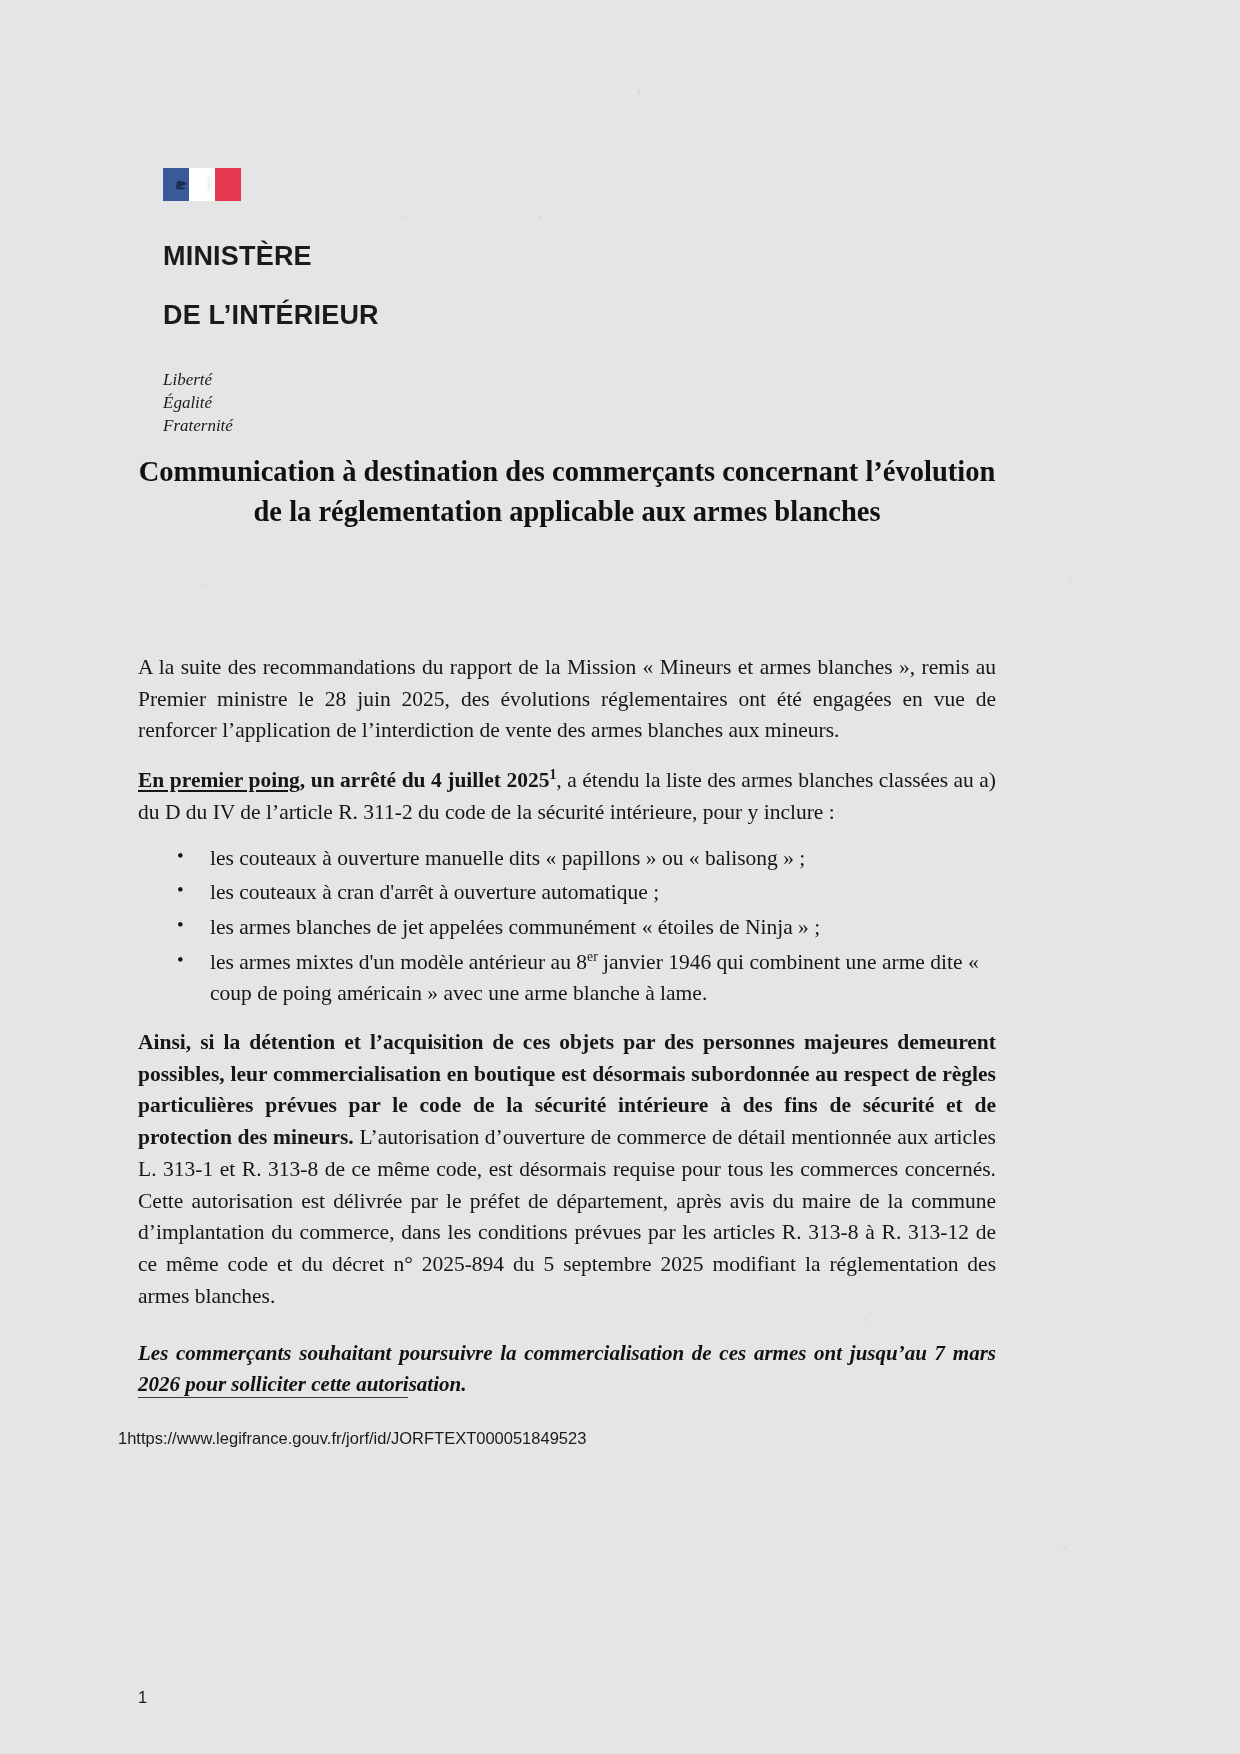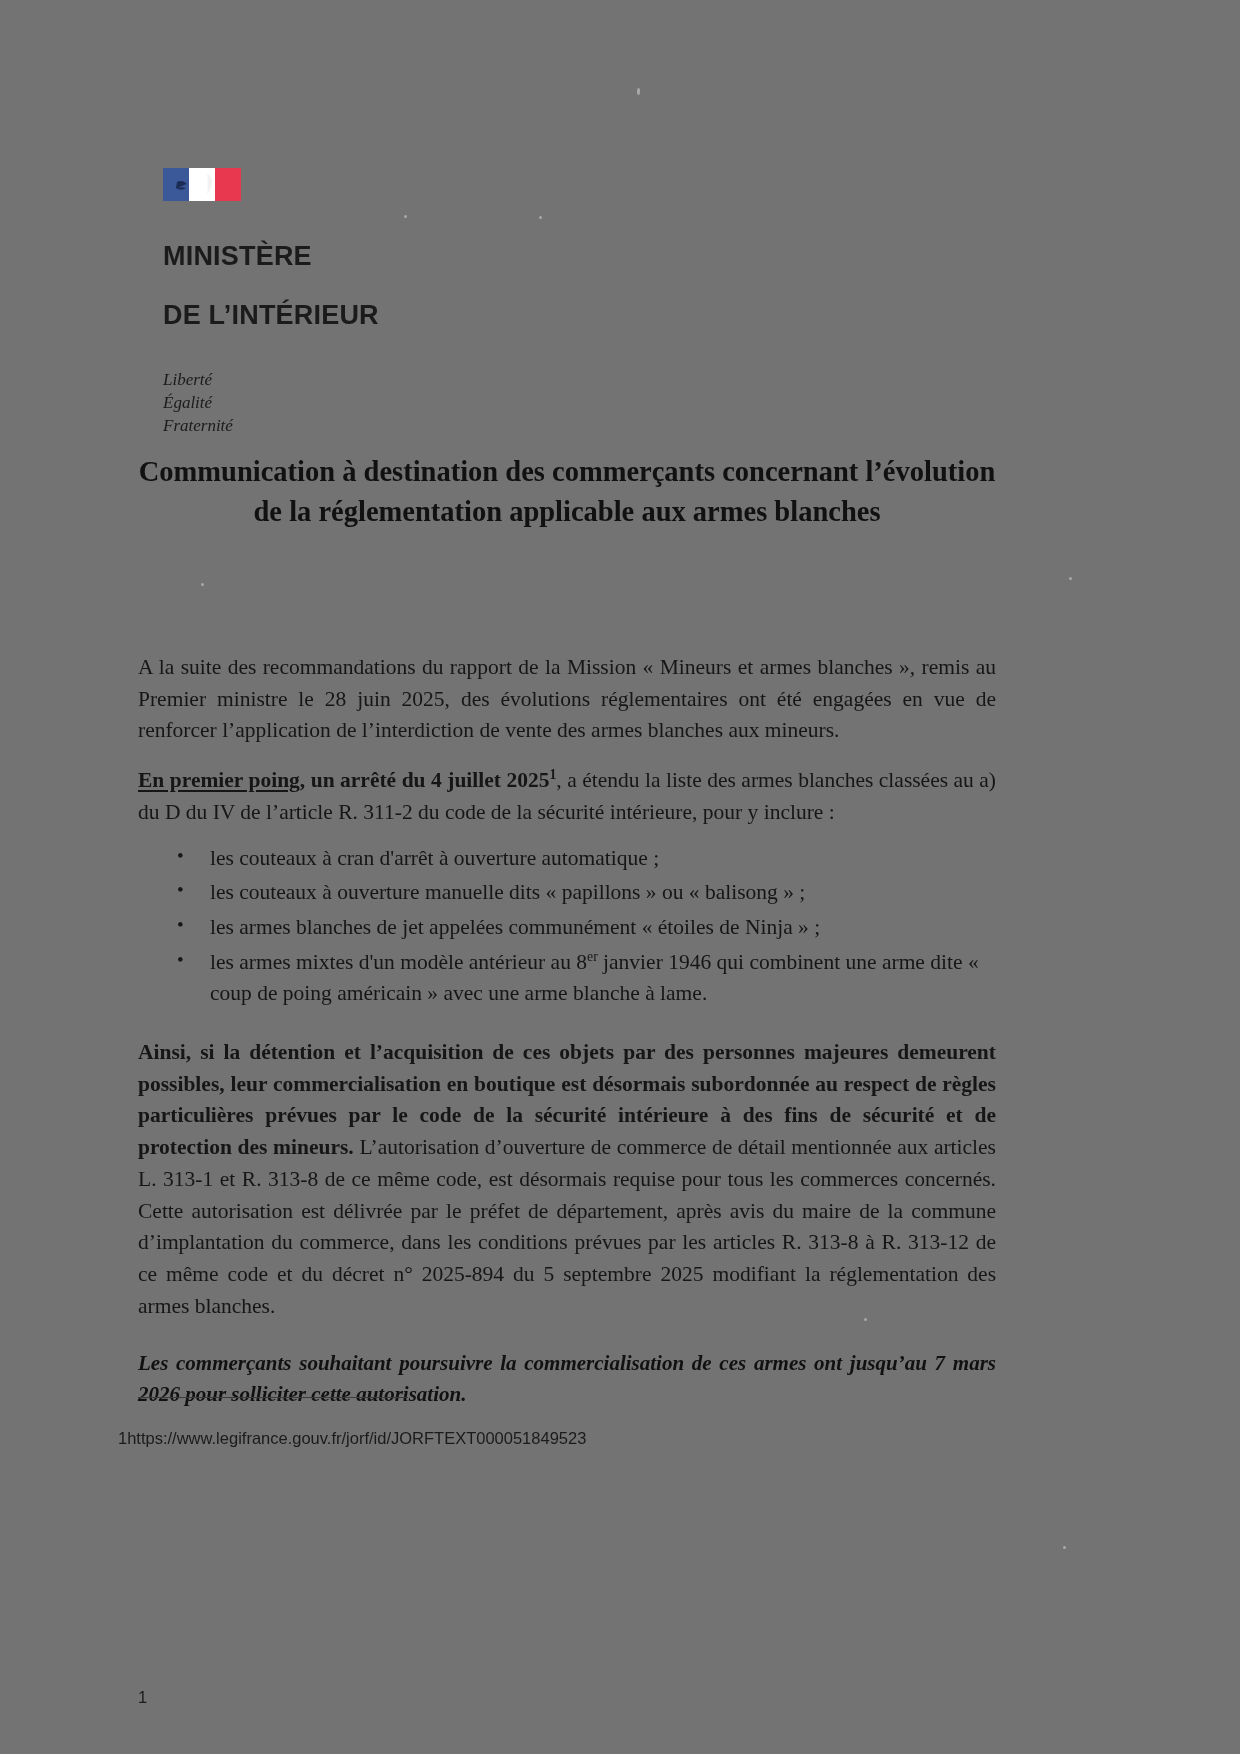--- a/index.html
+++ b/index.html
@@ -12,21 +12,21 @@
     height: 1754px;
     position: relative;
     font-family: "Liberation Serif", "DejaVu Serif", serif;
     color: #1a1a1a;
     overflow: hidden;
   }
 
   .page {
     position: absolute;
     inset: 0;
-    background: #737373;
+    background: #e5e5e5;
   }
 
   
   .letterhead {
     position: absolute;
     left: 163px;
     top: 168px;
     width: 340px;
   }
   .flag {
@@ -105,21 +105,21 @@
   ul.bullets li::before {
     content: "\2022";
     position: absolute;
     left: -33px;
     top: -1px;
     font-size: 19px;
     color: #161616;
   }
 
   .para-emph {
-    margin-top: 27px;
+    margin-top: 17px;
     font-size: 21.5px;
     line-height: 1.475;
     text-align: justify;
     color: #161616;
   }
 
   .para-final {
     margin-top: 26px;
     font-size: 21px;
     line-height: 1.475;
@@ -201,22 +201,22 @@
 
   <div class="body-wrap">
 
     <p class="para">A la suite des recommandations du rapport de la Mission « Mineurs et armes blanches », remis au Premier ministre le 28 juin 2025, des évolutions réglementaires ont été engagées en vue de renforcer l’application de l’interdiction de vente des armes blanches aux mineurs.</p>
 
     <p class="para">
       <span class="u-bold">En premier poing</span><span class="bold">, un arrêté du 4 juillet 2025</span><sup class="bold">1</sup><span>, a étendu la liste des armes blanches classées au a) du D du IV de l’article R. 311-2 du code de la sécurité intérieure, pour y inclure :</span>
     </p>
 
     <ul class="bullets">
+      <li><span>les couteaux à ouverture manuelle dits « papillons » ou « balisong » ;</span></li>
       <li><span>les couteaux à cran d'arrêt à ouverture automatique ;</span></li>
-      <li><span>les couteaux à ouverture manuelle dits « papillons » ou « balisong » ;</span></li>
       <li><span>les armes blanches de jet appelées communément « étoiles de Ninja » ;</span></li>
       <li><span>les armes mixtes d'un modèle antérieur au 8</span><sup>er</sup><span> janvier 1946 qui combinent une arme dite « coup de poing américain » avec une arme blanche à lame.</span></li>
     </ul>
 
     <p class="para-emph">
       <span class="bold">Ainsi, si la détention et l’acquisition de ces objets par des personnes majeures demeurent possibles, leur commercialisation en boutique est désormais subordonnée au respect de règles particulières prévues par le code de la sécurité intérieure à des fins de sécurité et de protection des mineurs.</span><span> L’autorisation d’ouverture de commerce de détail mentionnée aux articles L. 313-1 et R. 313-8 de ce même code, est désormais requise pour tous les commerces concernés. Cette autorisation est délivrée par le préfet de département, après avis du maire de la commune d’implantation du commerce, dans les conditions prévues par les articles R. 313-8 à R. 313-12 de ce même code et du décret n° 2025-894 du 5 septembre 2025 modifiant la réglementation des armes blanches.</span>
     </p>
 
     <p class="para-final">Les commerçants souhaitant poursuivre la commercialisation de ces armes ont jusqu’au 7 mars 2026 pour solliciter cette autorisation.</p>
   </div>

